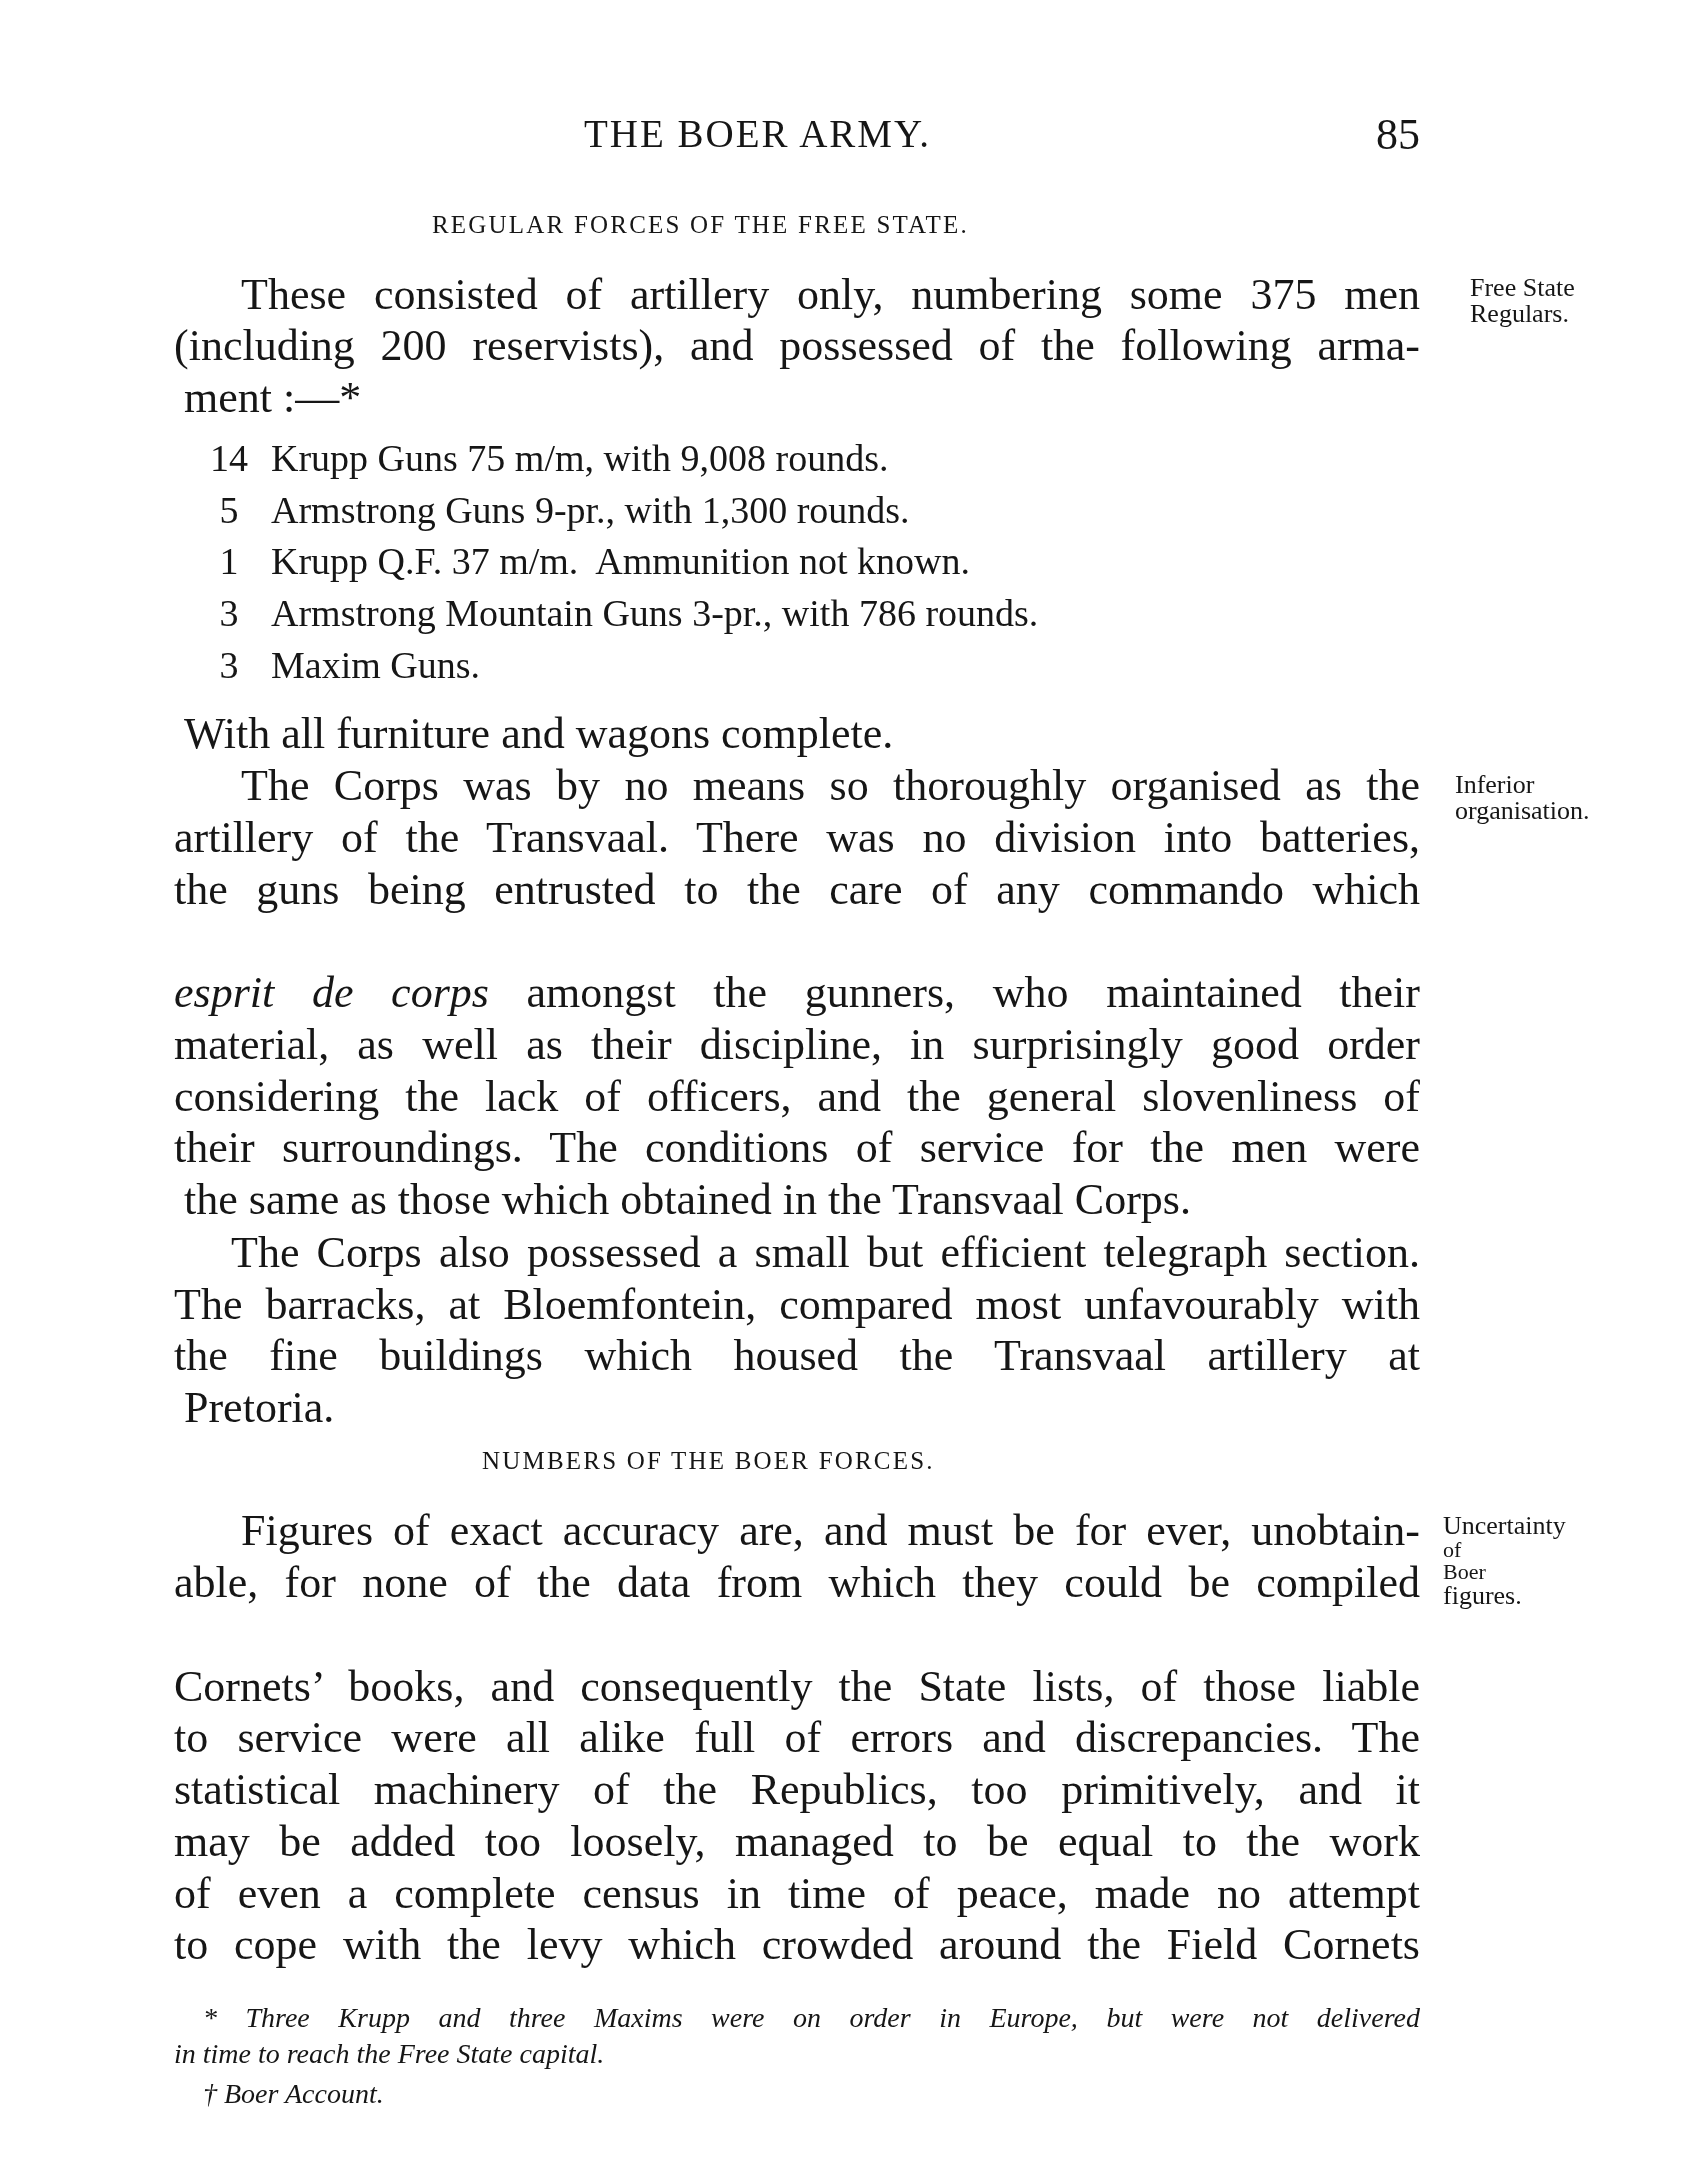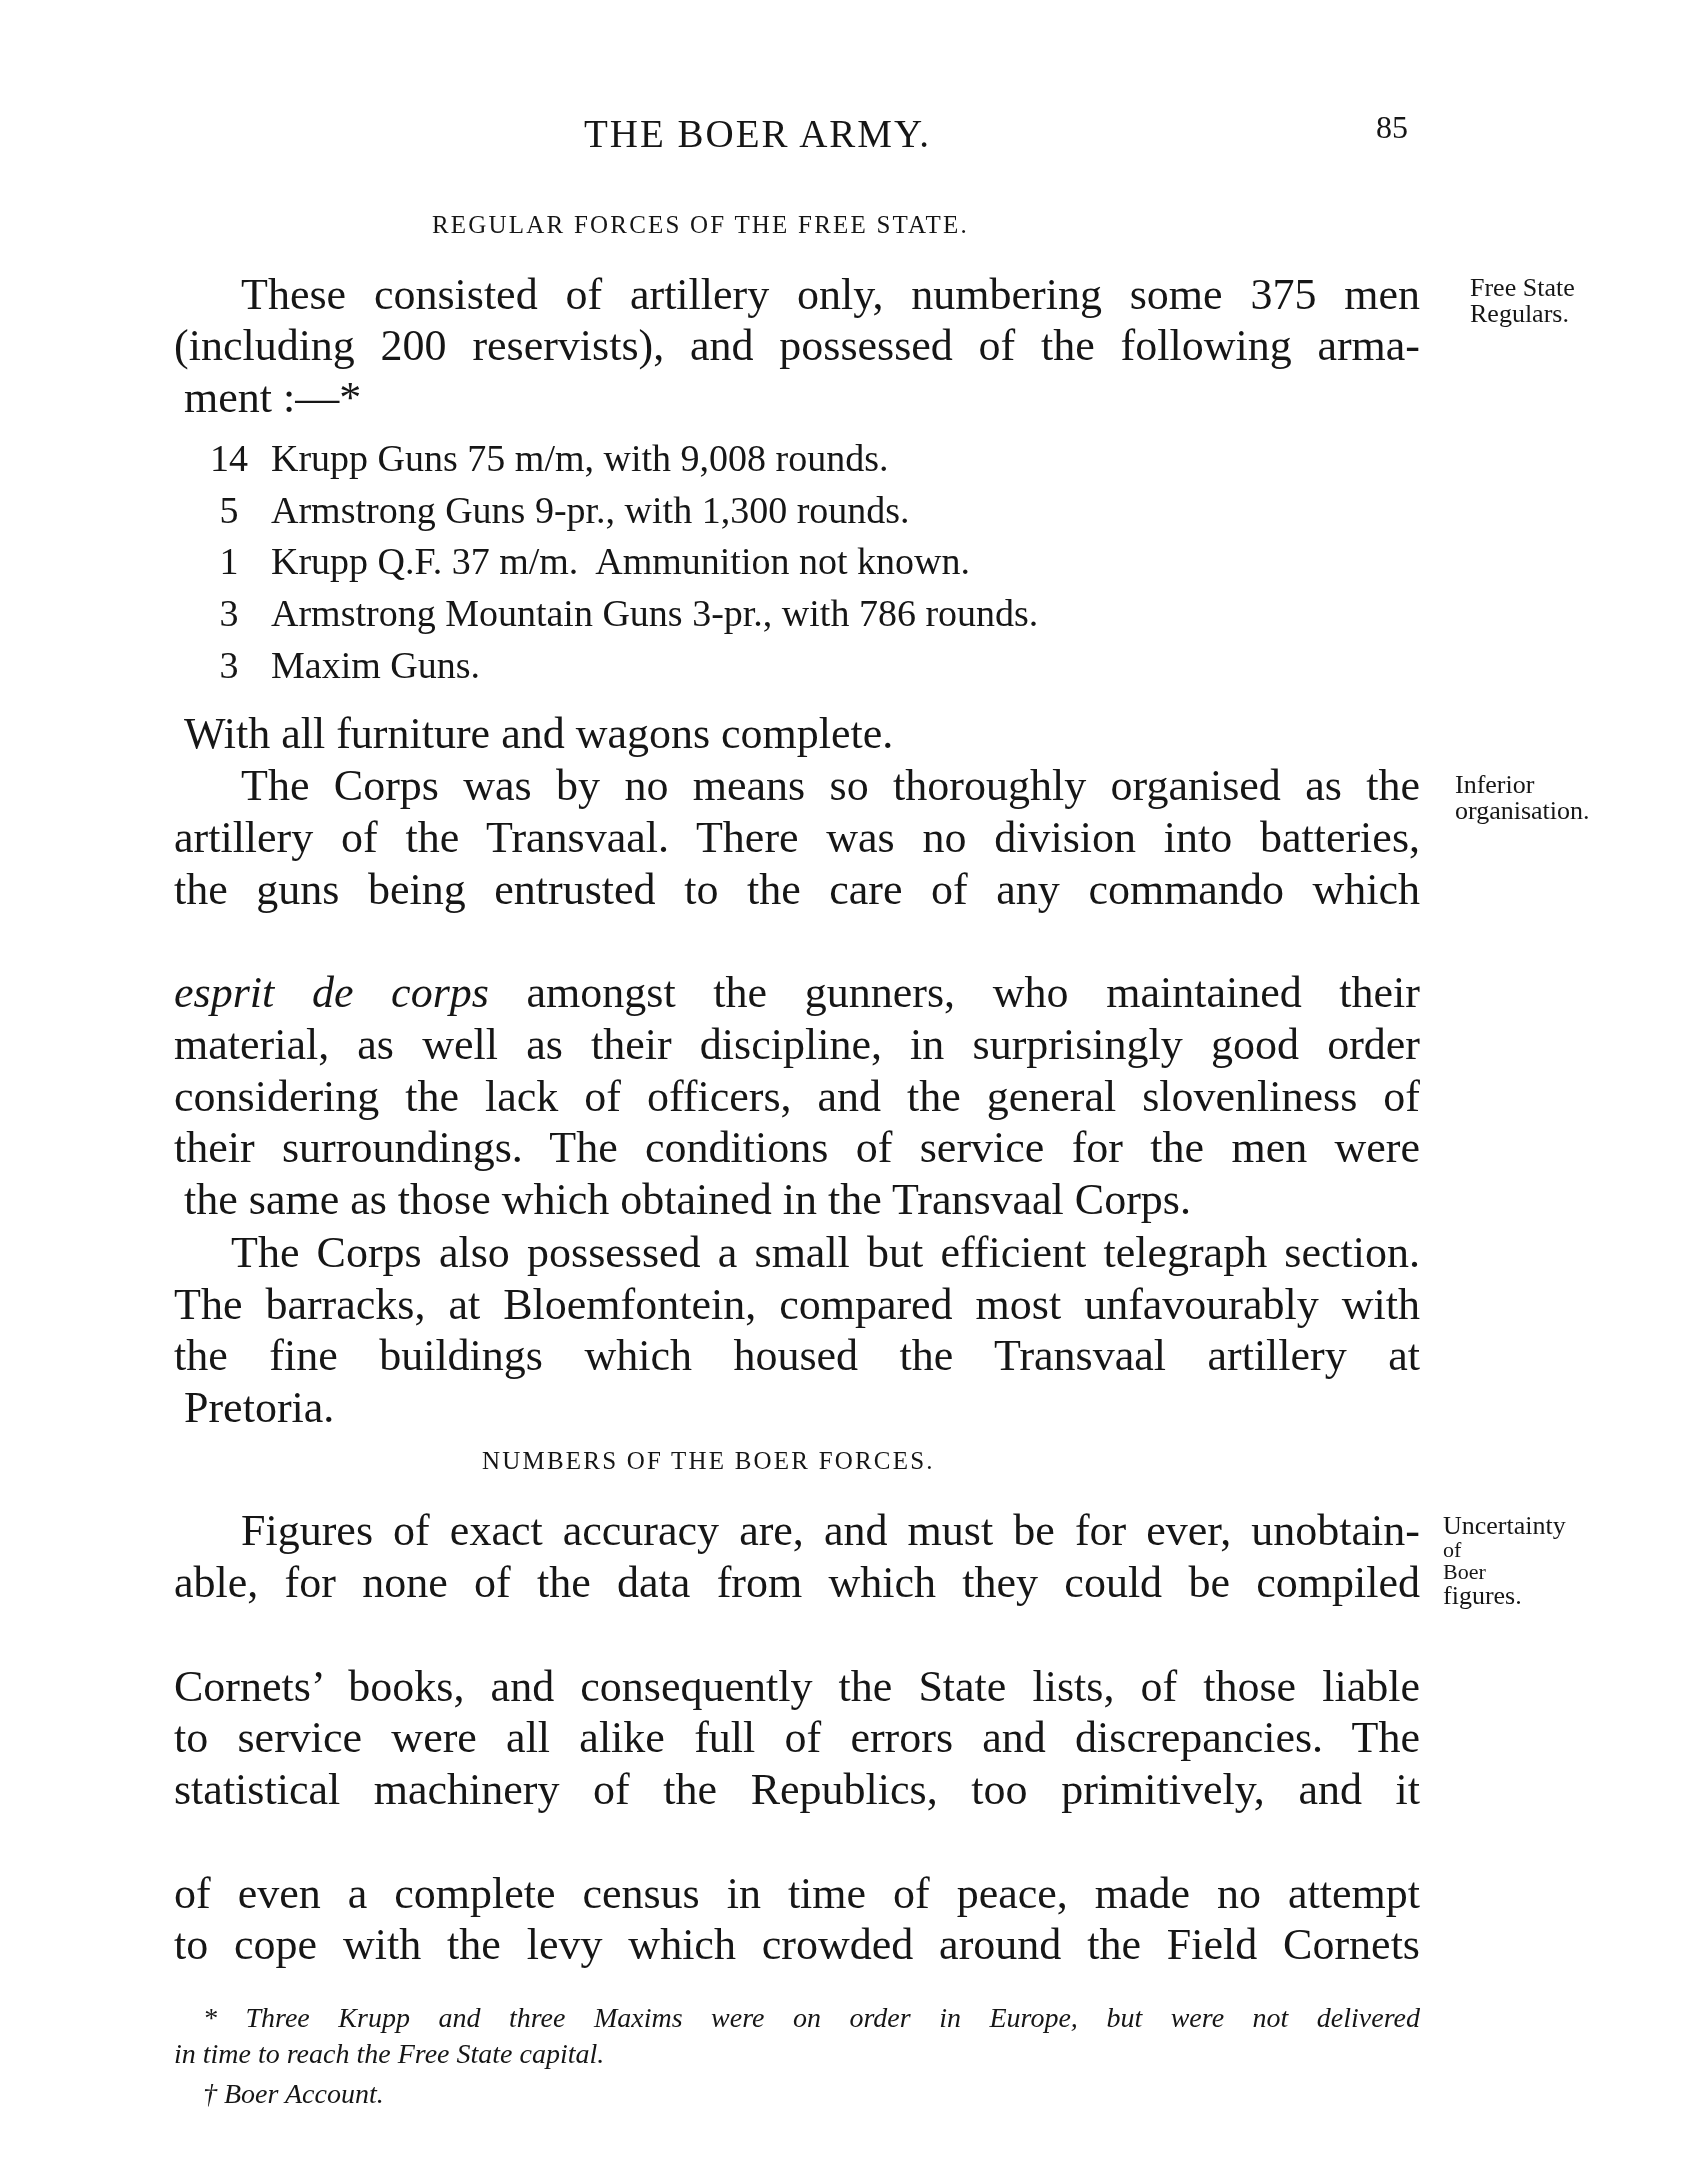--- a/index.html
+++ b/index.html
@@ -1,21 +1,21 @@
 <!DOCTYPE html>
 <html><head>
   <meta charset="utf-8">
   <style>
     html, body { margin: 0; padding: 0; background: #ffffff; }
     body { width: 1688px; height: 2181px; position: relative; overflow: hidden;
            font-family: "Liberation Serif", "DejaVu Serif", serif; color: #161616; }
     .page { position: absolute; left: 0; top: 0; width: 1688px; height: 2181px; border-radius: 13px; }
 
     .running-head { position: absolute; top: 111px; left: 584px; font-size: 39px; letter-spacing: 2px; }
-    .page-number { position: absolute; top: 109px; left: 1376px; font-size: 32px; }
+    .page-number { position: absolute; top: 109px; left: 1376px; font-size: 44px; }
 
     .section-heading { position: absolute; font-size: 25px; letter-spacing: 2.2px; white-space: nowrap; }
     #h1 { top: 211px; left: 432px; }
     #h2 { top: 1447px; left: 482px; }
 
     .line { position: absolute; left: 174px; width: 1246px; font-size: 44px; line-height: 52px;
             white-space: nowrap; text-align: justify; text-align-last: justify; }
     .line.indent { left: 241px; width: 1179px; }
     .line.last { text-align: left; text-align-last: left; margin-left: 10px; }
     .line em { font-style: italic; }
@@ -89,20 +89,21 @@
   <div class="line" style="top:1330px">the fine buildings which housed the Transvaal artillery at</div>
   <div class="line last" style="top:1382px">Pretoria.</div>
 
   <div id="h2" class="section-heading">NUMBERS OF THE BOER FORCES.</div>
 
   <div class="line indent" style="top:1505px">Figures of exact accuracy are, and must be for ever, unobtain-</div>
   <div class="line" style="top:1557px">able, for none of the data from which they could be compiled</div>
   <div class="line" style="top:1661px">Cornets’ books, and consequently the State lists, of those liable</div>
   <div class="line" style="top:1712px">to service were all alike full of errors and discrepancies.  The</div>
   <div class="line" style="top:1764px">statistical machinery of the Republics, too primitively, and it</div>
+  <div class="line" style="top:1816px">may be added too loosely, managed to be equal to the work</div>
   <div class="line" style="top:1868px">of even a complete census in time of peace, made no attempt</div>
   <div class="line" style="top:1919px">to cope with the levy which crowded around the Field Cornets</div>
 
   <div id="sn1" class="sidenote">
     <span>Free State</span>
     <span>Regulars.</span>
   </div>
   <div id="sn2" class="sidenote">
     <span>Inferior</span>
     <span>organisation.</span>

